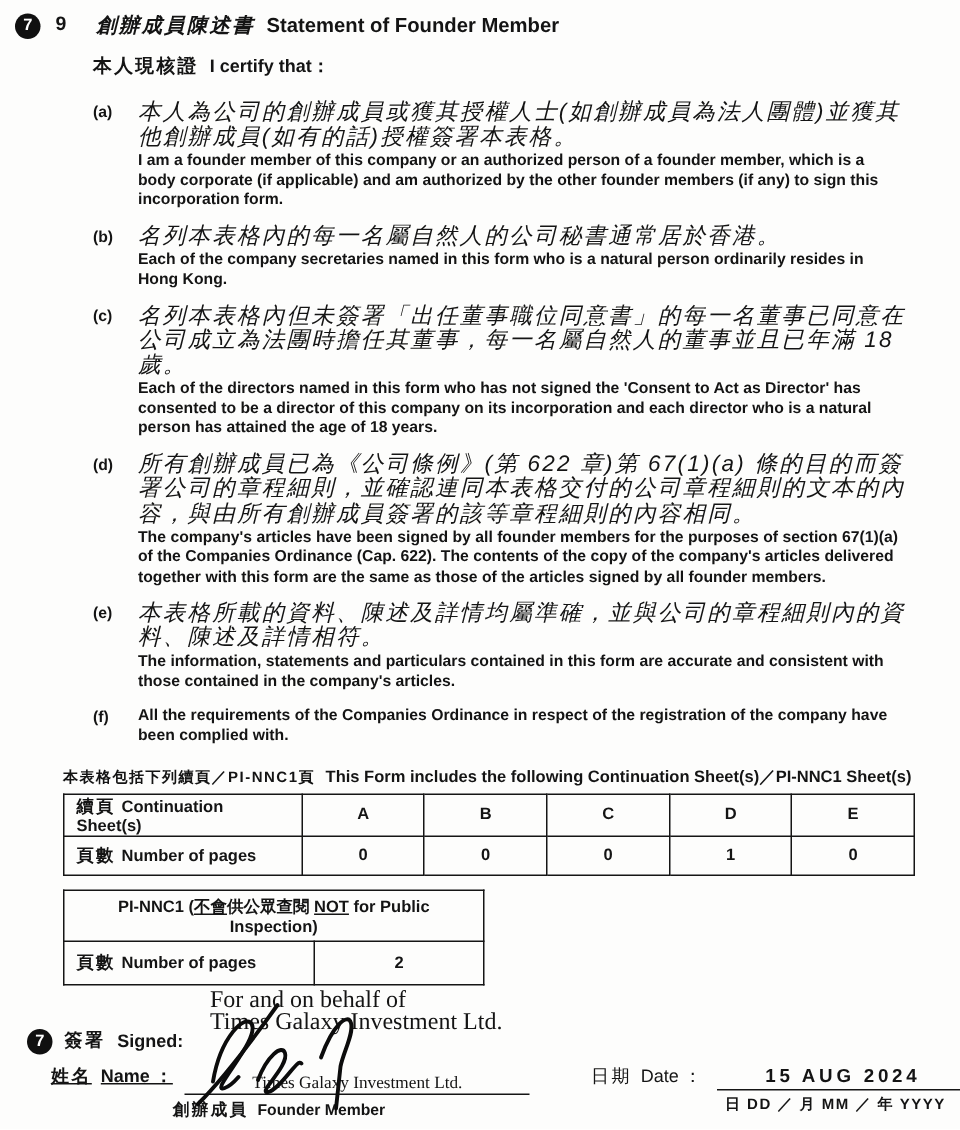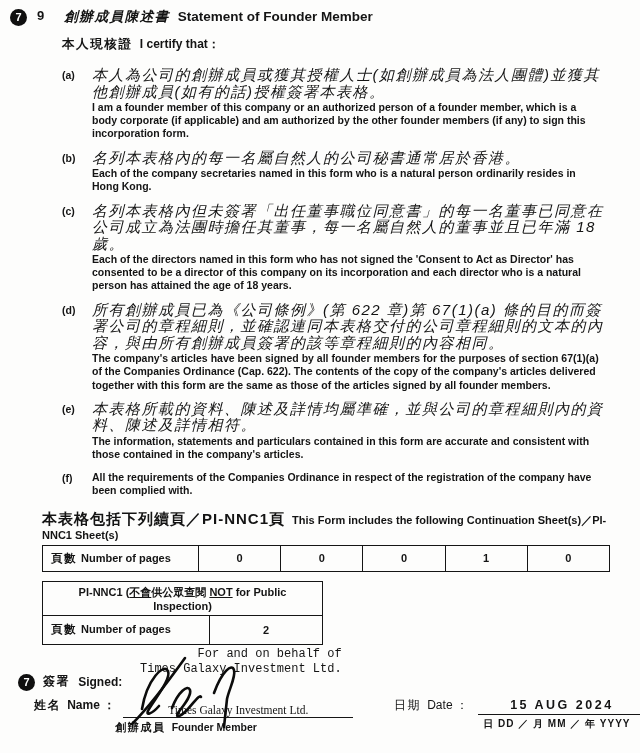--- a/index.html
+++ b/index.html
@@ -21,45 +21,45 @@
   .intro{margin:10px 0 14px 52px; font-weight:bold; font-size:12px;}
   .intro .zh{font-size:12.5px; margin-right:4px;}
   
   .item{display:flex; margin:0 0 9px 52px;}
   .item-letter{width:30px; flex:none; font-weight:bold; font-size:10.5px; padding-top:2px;}
   .item-body{width:512px;}
   .item-zh{font-size:15px; letter-spacing:1.5px; line-height:16.5px;font-style:italic;}
   .item-en{font-size:10.5px; font-weight:bold; line-height:13.2px; margin-top:1px;}
   
   .tbl-caption{margin:12px 0 4px 32px; font-weight:bold; font-size:11px;}
-  .tbl-caption .zh{font-size:15px; letter-spacing:1px; margin-right:4px;}
+  .tbl-caption .zh{font-size:10px; letter-spacing:1px; margin-right:4px;}
   table{border-collapse:collapse;}
   table.cont{margin-left:32px;}
   table.cont td{border:1.6px solid #151515; font-weight:bold; font-size:11px;
     height:25px; text-align:center; padding:0 6px;}
   table.cont td.lbl{width:158px; text-align:left; padding-left:8px;}
   table.cont td.col{width:80px;}
   .lblzh{letter-spacing:1.5px; font-size:11.5px; margin-right:4px;}
   
   table.pi{margin:9px 0 0 32px;}
   table.pi td{border:1.8px solid #151515; font-weight:bold; font-size:11px; padding:3px 8px;}
   table.pi td.pi-title{height:18px;text-align:center;}
   table.pi td.lbl{width:150px; height:22px;}
   table.pi td.val{width:96px; text-align:center;}
   .u{text-decoration:underline;}
   
   .sig-area{position:relative; height:92px; margin-top:0;}
   .forbehalf{position:absolute; left:130px; top:2px;
-    font-family:Liberation Mono, monospace; font-size:12px; line-height:15px;text-align:right;}
+    font-family:Liberation Serif, serif; font-size:16px; line-height:15px;}
   .sig-row{position:absolute; left:8px; top:28px; display:flex; align-items:center; font-weight:bold; font-size:12px;}
   .sig-row .badge{margin-right:8px;}
   .sig-row .zh{margin-right:8px;}
   .scribble{position:absolute; left:116px; top:6px; z-index:2;}
   .name-block{position:absolute; left:24px; top:52px; display:flex; align-items:flex-end; font-size:12px;}
-  .name-block .lab{font-weight:bold; margin-bottom:21px; white-space:nowrap;}
+  .name-block .lab{font-weight:bold; margin-bottom:21px; white-space:nowrap;text-decoration:underline;}
   .name-block .lab .zh{margin-right:6px;}
   .uline{border-bottom:1.6px solid #151515; text-align:center;}
   .name-line{width:230px; margin-left:8px;
     font-family:"Liberation Serif","DejaVu Serif",serif; font-size:11.5px; padding-bottom:1px;}
   .sub{ font-weight:bold; font-size:10.5px; padding-top:2px;}
   .sub .zh{font-size:11px; margin-right:6px;}
   .stack{display:flex; flex-direction:column;}
   .date-block{position:absolute; left:384px; top:52px; display:flex; align-items:flex-end; font-size:12px;}
   .date-block .lab{font-weight:normal; margin-bottom:17px; white-space:nowrap;}
   .date-block .lab .zh{margin-right:6px;}
@@ -127,20 +127,30 @@
       <div class="item-en">All the requirements of the Companies Ordinance in respect of the registration of the company have been complied with.</div>
     </span>
   </div>
 
   <div class="tbl-caption">
     <span class="zh">本表格包括下列續頁／PI-NNC1頁</span>
     <span>This Form includes the following Continuation Sheet(s)／PI-NNC1 Sheet(s)</span>
   </div>
   <table class="cont">
     <tbody>
+        <tr>
+      <td class="lbl">
+        <span class="lblzh">續頁</span><span>Continuation Sheet(s)</span>
+      </td>
+      <td class="col">A</td>
+      <td class="col">B</td>
+      <td class="col">C</td>
+      <td class="col">D</td>
+      <td class="col">E</td>
+    </tr>
     <tr>
       <td class="lbl">
         <span class="lblzh">頁數</span><span>Number of pages</span>
       </td>
       <td class="col">0</td>
       <td class="col">0</td>
       <td class="col">0</td>
       <td class="col">1</td>
       <td class="col">0</td>
     </tr>

